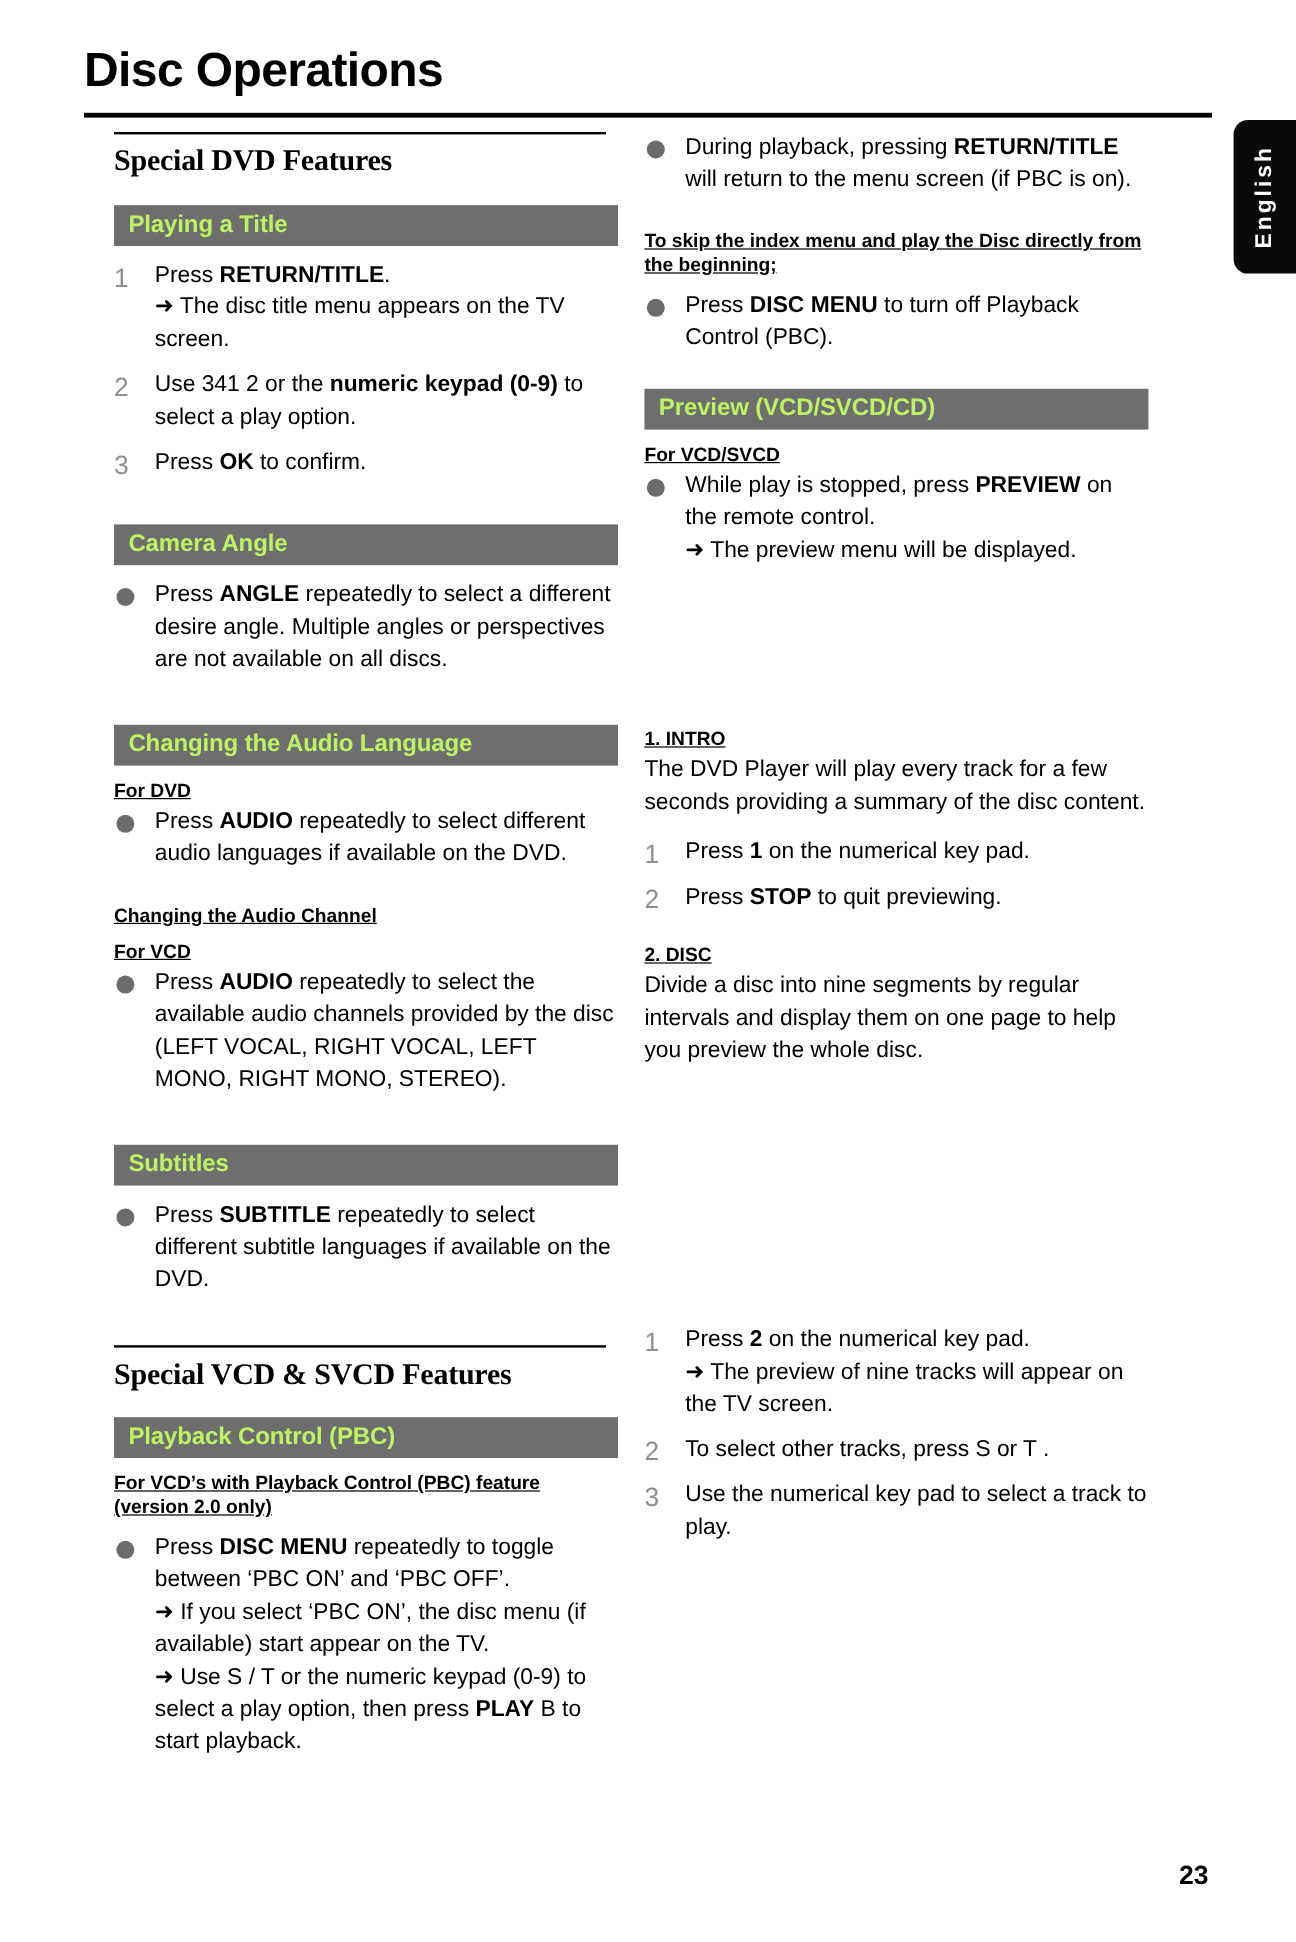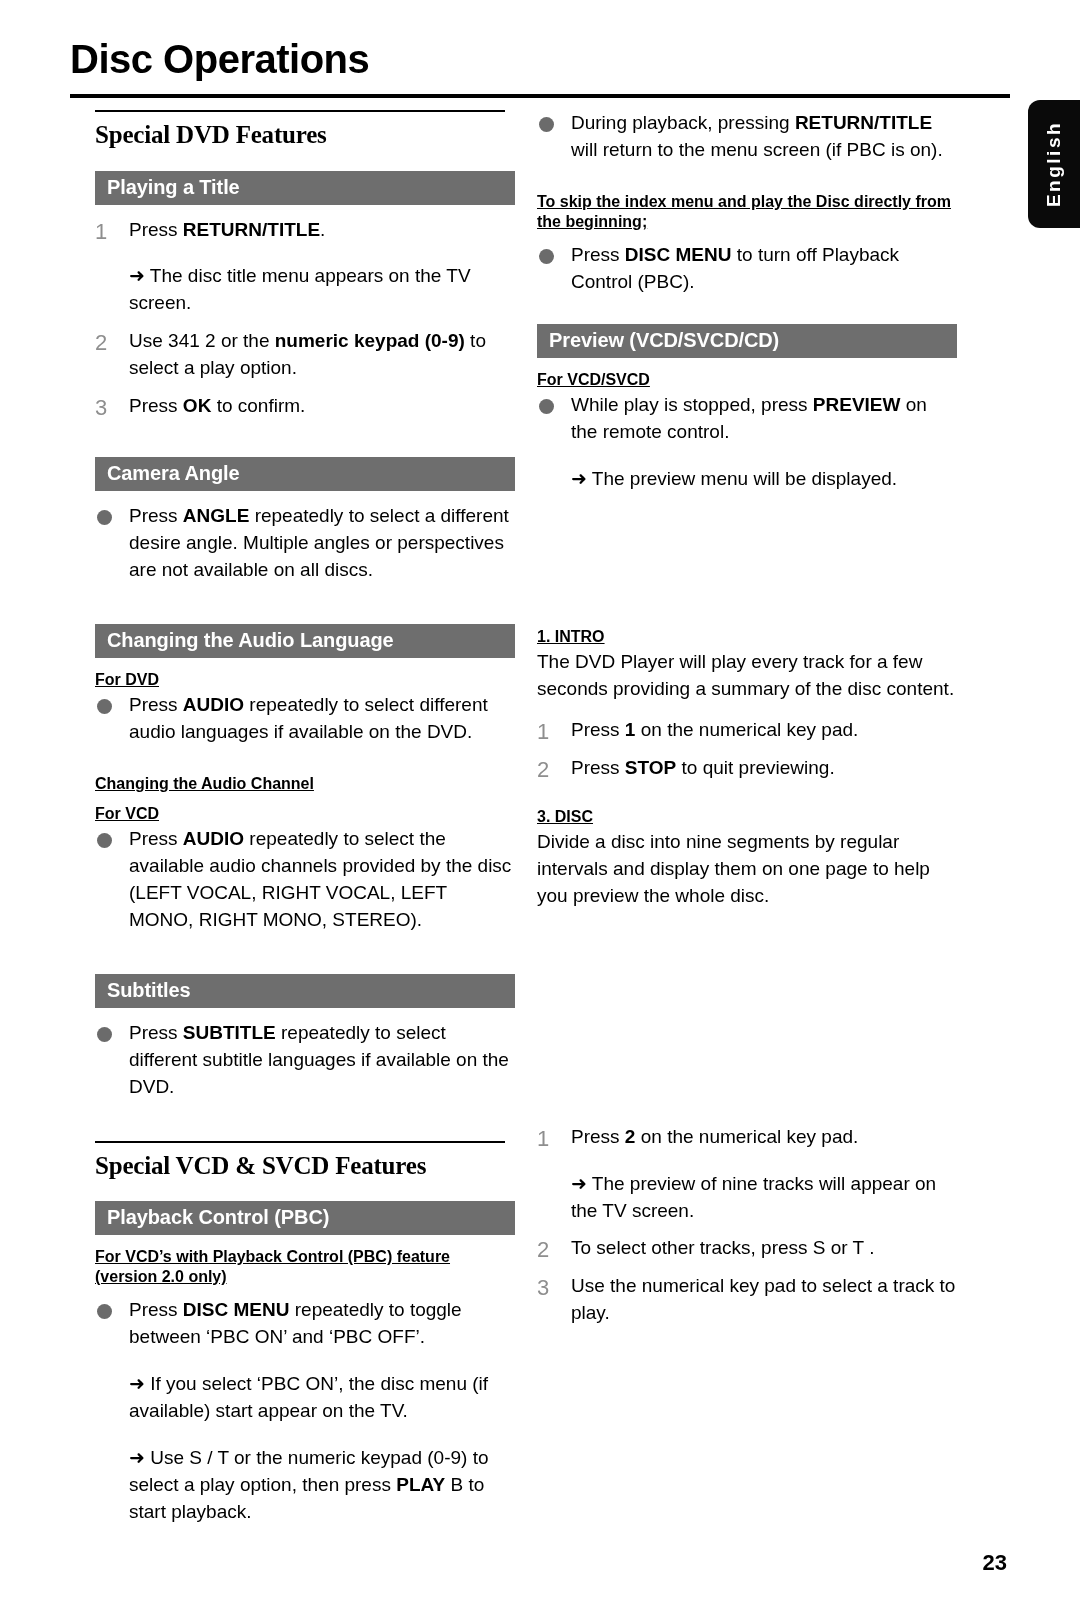--- a/index.html
+++ b/index.html
@@ -93,21 +93,21 @@
   .sec-title {
     font-size: 25px;
     font-weight: bold;
     letter-spacing: -0.2px;
     line-height: 1.1;
   }
 
   
   .band {
     background: #6e6e6e;
-    color: #ffffff;
+    color: #bef264;
     font-size: 20px;
     font-weight: bold;
     letter-spacing: -0.1px;
     padding: 5px 0 6px 12px;
     margin-bottom: 12px;
     width: 408px;
   }
 
   
   .subhead {
@@ -157,21 +157,20 @@
   
   .para {
     font-size: 19px;
     line-height: 1.42;
     margin-bottom: 14px;
   }
 
   
   .arrow-line {
     display: block;
-    margin-top: 20px;
   }
 
   b, .b { font-weight: bold; }
 
   .gap-s { height: 14px; }
   .gap-m { height: 26px; }
   .gap-xl { height: 120px; }
   .gap-xxl { height: 200px; }
 
   
@@ -308,21 +307,21 @@
       <span class="num-mark">1</span>
       <span>Press </span><b>1</b><span> on the numerical key pad.</span>
     </div>
     <div class="num-item">
       <span class="num-mark">2</span>
       <span>Press </span><b>STOP</b><span> to quit previewing.</span>
     </div>
 
     <div class="gap-s"></div>
 
-    <div class="subhead">3. DISC</div>
+    <div class="subhead">2. DISC</div>
     <div class="para">Divide a disc into nine segments by regular intervals and display them on one page to help you preview the whole disc.</div>
 
     <div class="gap-xxl"></div>
 
     <div class="num-item">
       <span class="num-mark">1</span>
       <span>Press </span><b>2</b><span> on the numerical key pad.</span>
       <span class="arrow-line">➜ The preview of nine tracks will appear on the TV screen.</span>
     </div>
     <div class="num-item">

